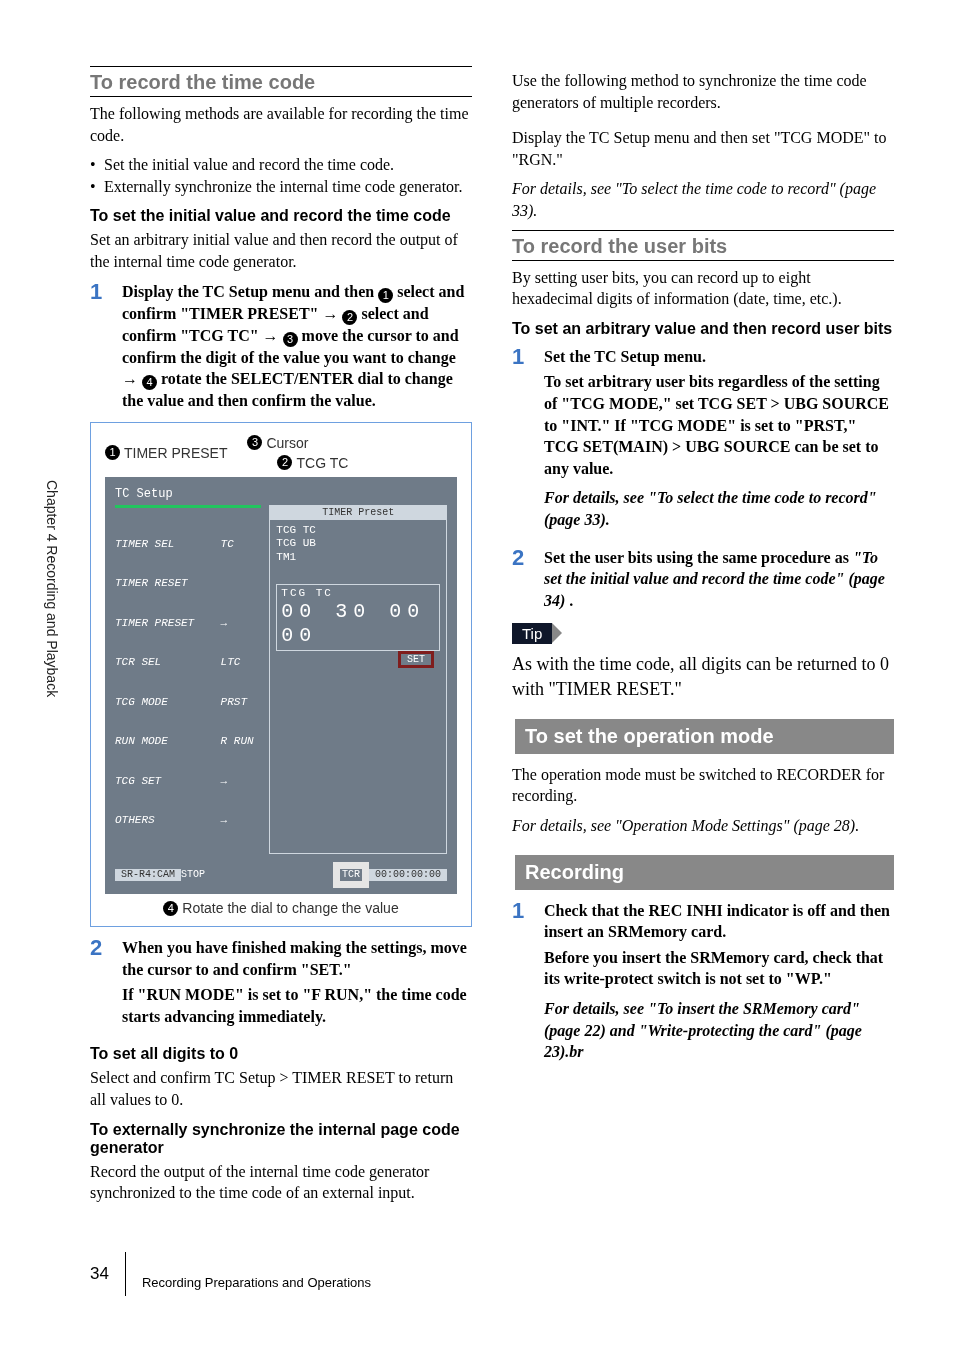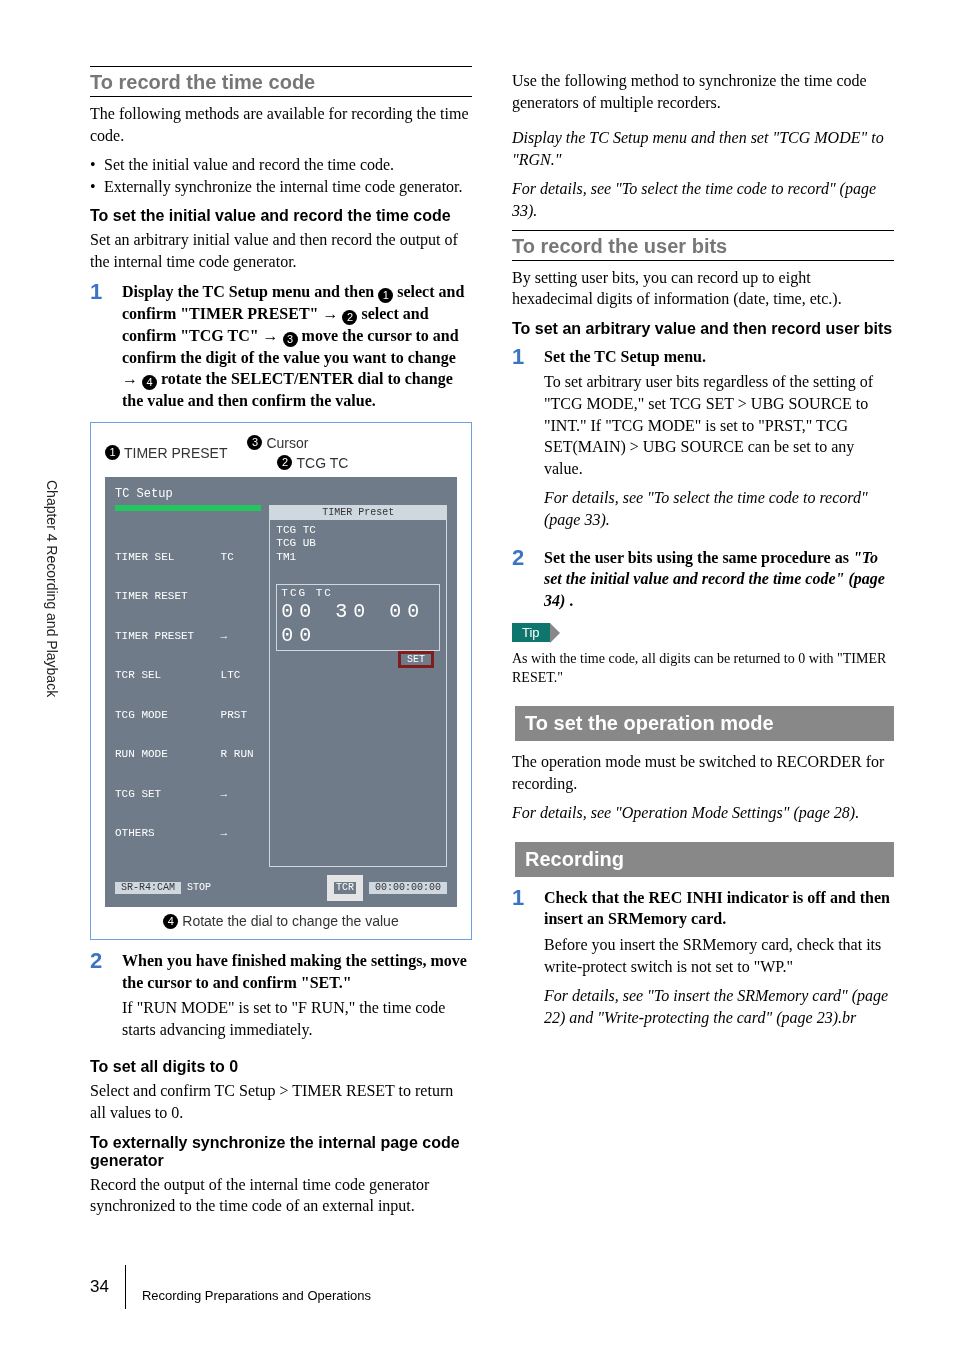--- a/index.html
+++ b/index.html
@@ -71,38 +71,38 @@
     font-family: Arial, Helvetica, sans-serif;
     font-weight: bold;
     color: #3b74c3;
     font-size: 22px;
     line-height: 1;
     width: 18px;
     flex-shrink: 0;
   }
   .step-body { flex: 1; }
   .step-body .step-head { font-weight: bold; font-family: "Times New Roman", serif; font-size: 16px; line-height: 1.35; }
-  .step-body p { font-weight: normal; }
+  .step-body p { font-weight: bold; }
   .circ {
     display: inline-block;
     width: 15px; height: 15px;
     background: #000; color: #fff;
     border-radius: 50%;
     font-family: Arial, sans-serif;
     font-size: 11px; line-height: 15px;
     text-align: center;
     vertical-align: -2px;
     font-weight: normal;
   }
   .tip {
     display: inline-block;
     font-family: Arial, sans-serif;
-    font-size: 13px;
+    font-size: 15px;
     color: #fff;
-    background: #0f766e;
+    background: #0f172a;
     padding: 2px 10px;
     margin: 6px 0 4px 0;
     position: relative;
   }
   .tip::after {
     content: "";
     position: absolute;
     right: -10px; top: 0;
     border-top: 10px solid transparent;
     border-bottom: 10px solid transparent;
@@ -137,21 +137,21 @@
   }
   .fig-screen .popup .pop-title { background:#cfd7df; color:#333; display:block; text-align:center; font-size:10px; padding:1px 0; }
   .fig-screen .popup .pop-body { padding: 4px 6px; height: 60px; }
   .fig-screen .tcg-big {
     border: 1px solid #cfd7df; margin: 4px 6px 0 6px; padding: 2px 4px;
     font-size: 11px; letter-spacing: 2px;
   }
   .fig-screen .tcg-val { font-size: 20px; letter-spacing: 6px; }
   .fig-screen .setbtn { text-align: right; padding: 2px 12px 0 0; }
   .fig-screen .setbtn span { border:3px solid #7f1d1d; padding: 0 6px; font-size:10px; }
-  .fig-screen .status { display:flex; gap:6px; margin-top:8px; font-size:10px; align-items:center; }
+  .fig-screen .status { display:flex; margin-top:8px; font-size:10px; align-items:center; }
   .fig-screen .status .b { background:#cfd7df; color:#333; padding:0 6px; }
   .fig-foot { font-size: 14px; margin-top: 6px; display:flex; align-items:center; gap:4px; justify-content:center;}
   .ref-ital-bold { font-style: italic; font-weight: bold; }
   .footer-bar {
     margin-top: 40px;
     display: flex;
     align-items: center;
     gap: 16px;
     padding-left: 0;
   }
@@ -161,21 +161,21 @@
     font-weight: normal;
   }
   .footer-bar .divider {
     width: 1px; height: 44px; background: #000;
   }
   .footer-bar .ftxt {
     font-family: Arial, sans-serif;
     font-size: 13px;
     padding-top: 18px;
   }
-  .small { font-size: 14px; }
+  .small { font-size: 18px; }
 </style>
 </head>
 <body>
 
 <div class="page">
 
   <div class="side-label">Chapter 4  Recording and Playback</div>
 
   <div class="cols">
 
@@ -225,21 +225,21 @@
             <div class="fig-label" style="margin-top:4px; margin-left:30px;">
               <span class="circ">2</span>
               <span>TCG TC</span>
             </div>
           </div>
         </div>
 
         <div class="fig-screen">
           <div class="title">TC Setup</div>
           <div class="menu">
-            <div class="menu-col" style="border-top:6px solid #22c55e; padding-top:13px; white-space:pre;">
+            <div class="menu-col" style="border-top:3px solid #22c55e; padding-top:3px; white-space:pre;font-style:italic;">
               <div>TIMER SEL       TC</div>
               <div>TIMER RESET</div>
               <div>TIMER PRESET    →</div>
               <div>TCR SEL         LTC</div>
               <div>TCG MODE        PRST</div>
               <div>RUN MODE        R RUN</div>
               <div>TCG SET         →</div>
               <div>OTHERS          →</div>
             </div>
             <div class="popup">
@@ -282,21 +282,21 @@
       <h3 class="sub-bold">To set all digits to 0</h3>
       <p>Select and confirm TC Setup &gt; TIMER RESET to return all values to 0.</p>
 
       <h3 class="sub-bold">To externally synchronize the internal page code generator</h3>
       <p>Record the output of the internal time code generator synchronized to the time code of an external input.</p>
     </div>
 
     <div class="col">
 
       <p>Use the following method to synchronize the time code generators of multiple recorders.</p>
-      <p style="margin-top:14px;font-style:italic;">Display the TC Setup menu and then set "TCG MODE" to "RGN."</p>
+      <p style="margin-top:14px;">Display the TC Setup menu and then set "TCG MODE" to "RGN."</p>
       <p class="italic">For details, see "To select the time code to record" (page 33).</p>
 
       <h2 class="section">To record the user bits</h2>
       <p>By setting user bits, you can record up to eight hexadecimal digits of information (date, time, etc.).</p>
       <h3 class="sub-bold">To set an arbitrary value and then record user bits</h3>
 
       <div class="step">
         <div class="step-num">1</div>
         <div class="step-body">
           <div class="step-head">Set the TC Setup menu.</div>

